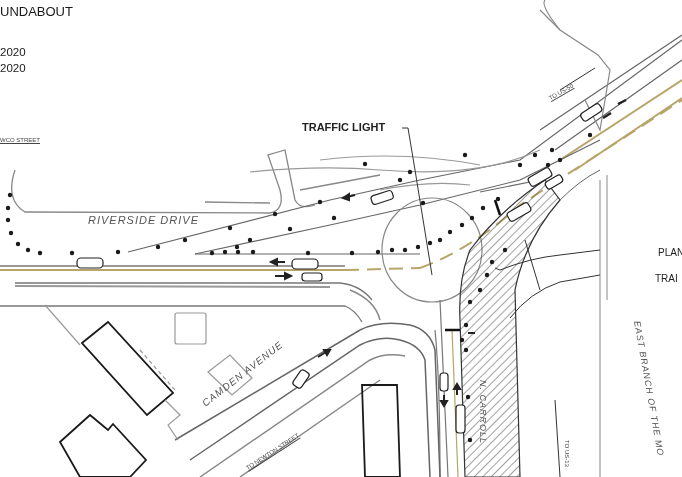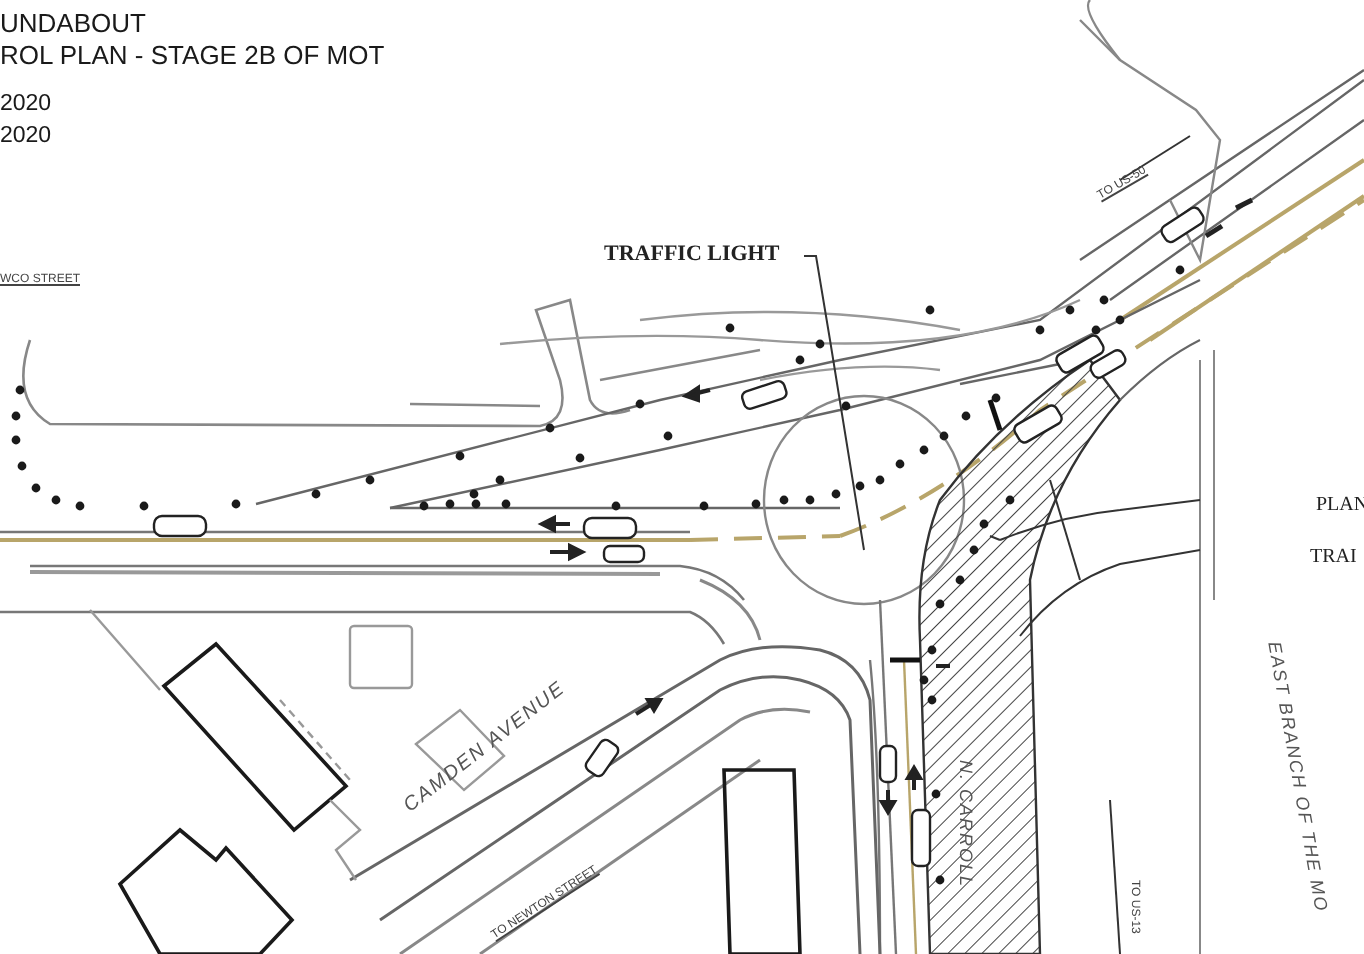--- a/index.html
+++ b/index.html
@@ -4,21 +4,21 @@
 <style>
   html, body { margin: 0; padding: 0; background: #ffffff; }
   body { width: 682px; height: 477px; overflow: hidden; position: relative; font-family: "Liberation Sans", sans-serif; }
   #stage { position: absolute; left: 0; top: 0; width: 674px; height: 477px; }
   .title { position: absolute; font-family: "Liberation Sans", sans-serif; color: #1a1a1a; white-space: nowrap; }
   .t1 { left: 0; top: 4px; font-size: 13px; }
   .t2 { left: 0; top: 20px; font-size: 13px; }
   .t3 { left: 0; top: 46px; font-size: 11.5px; }
   .t4 { left: 0; top: 62px; font-size: 11.5px; }
   .lbl { position: absolute; white-space: nowrap; color: #222; }
-  .callout { font-family: Liberation Serif, serif; font-weight: bold; font-size: 11px; }
+  .callout { font-family: Liberation Sans, sans-serif; font-weight: bold; font-size: 11px; }
   .street { font-family: "Liberation Sans", sans-serif; font-style: italic; color: #555; letter-spacing: 1px; }
   .small { font-family: "Liberation Sans", sans-serif; font-size: 6px; color: #444; }
 </style>
 </head>
 <body>
 
 <div id="stage">
 <svg width="682" height="477" viewBox="0 0 682 477" xmlns="http://www.w3.org/2000/svg">
   <defs>
     <pattern id="hatch" patternUnits="userSpaceOnUse" width="6" height="6" patternTransform="rotate(45)">
@@ -193,30 +193,30 @@
     <path d="M555 400 L560 477"></path>
     <path d="M525 240 L540 290"></path>
   </g>
 
   <path d="M495 200 L500 215" stroke="#111" stroke-width="2.5"></path>
   <path d="M445 330 L460 330" stroke="#111" stroke-width="2.5"></path>
 </svg>
 
 
 <div class="title t1">UNDABOUT</div>
-<div class="title t2">ROL PLAN - STAGE 2B OF MOT</div>
 <div class="title t3">2020</div>
 <div class="title t4">2020</div>
 
 
 <div class="lbl callout" style="left:302px; top:121px;">TRAFFIC LIGHT</div>
 <div class="lbl callout" style="left:658px; top:247px; font-weight:normal; font-size:10px;">PLAN</div>
 <div class="lbl callout" style="left:655px; top:273px; font-weight:normal; font-size:10px;">TRAI</div>
 
 
+<div class="lbl street" style="left:88px; top:214px; font-size:11px;">RIVERSIDE DRIVE</div>
 <div class="lbl street" style="left:200px; top:400px; font-size:10px; transform: rotate(-38deg); transform-origin: left top;">CAMDEN AVENUE</div>
 <div class="lbl street" style="left:488px; top:380px; font-size:9px; transform: rotate(90deg); transform-origin: left top;">N. CARROLL</div>
 <div class="lbl street" style="left:642px; top:320px; font-size:9px; transform: rotate(80deg); transform-origin: left top;">EAST BRANCH OF THE MO</div>
 <div class="lbl small" style="left:0; top:137px; text-decoration: underline;">WCO STREET</div>
 
 
 <div class="lbl small" style="left:548px; top:96px; transform: rotate(-30deg); transform-origin: left top; text-decoration: underline;">TO US-50</div>
 <div class="lbl small" style="left:245px; top:466px; transform: rotate(-33deg); transform-origin: left top; text-decoration: underline;">TO NEWTON STREET</div>
 <div class="lbl small" style="left:570px; top:440px; transform: rotate(90deg); transform-origin: left top;">TO US-13</div>
 </div>

